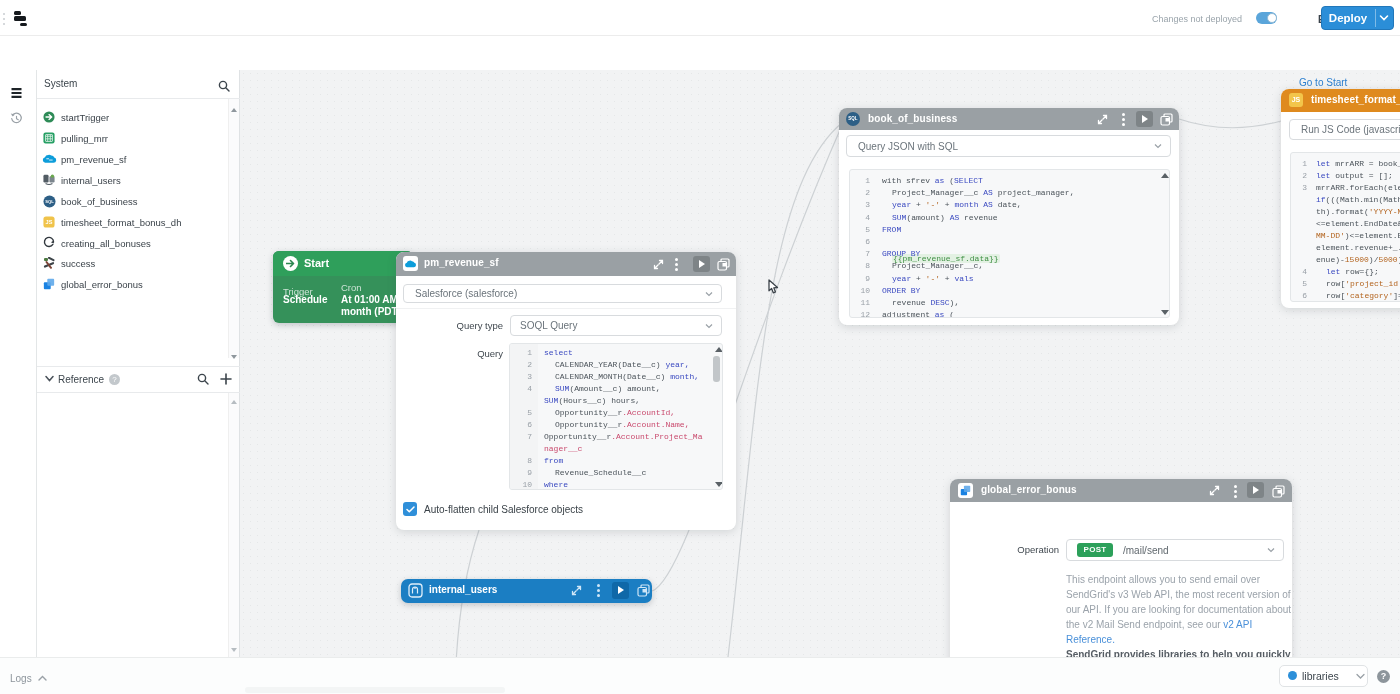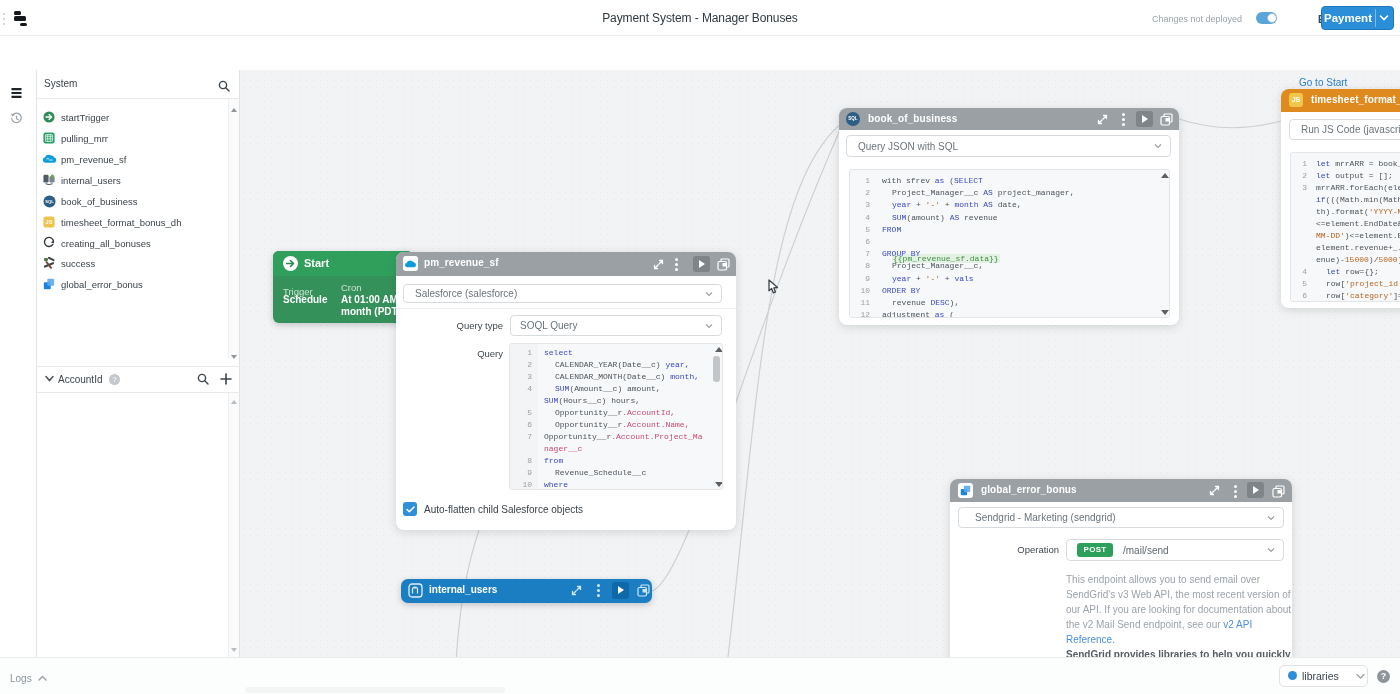--- a/index.html
+++ b/index.html
@@ -255,26 +255,20 @@
       <div class="abs" style="left:284px;top:11px;width:3px;height:3px;background:#fff;border-radius:50%;"></div>
       <div class="abs" style="left:284px;top:16px;width:3px;height:3px;background:#fff;border-radius:50%;"></div>
       <div class="playbox" style="left:297px;top:3px;background:#7e8487;">
           <div class="play-tri"></div>
         </div>
       <svg class="abs" style="left:322px;top:6px;" width="13" height="13" viewBox="0 0 13 13">
           <rect x="1" y="3.5" width="8.5" height="8.5" rx="1.5" stroke="#fff" stroke-width="1.2" fill="none"></rect>
           <path d="M4 3.5 V2 a1 1 0 0 1 1-1 h6 a1 1 0 0 1 1 1 v6 a1 1 0 0 1-1 1 h-1.5" stroke="#fff" stroke-width="1.2" fill="none"></path>
           <rect x="5.5" y="5" width="3.5" height="3.5" fill="#fff"></rect>
         </svg>
-      <div class="dd" style="left:8px;top:28px;width:326px;height:21px;">
-          <div style="padding:4px 0 0 16px;font-size:10px;">Sendgrid - Marketing (sendgrid)</div>
-          <svg class="chev" width="8" height="8" viewBox="0 0 8 8">
-            <path d="M1 2.5 L4 5.5 L7 2.5" stroke="#9aa1a7" stroke-width="1.2" fill="none"></path>
-          </svg>
-        </div>
       <div class="lbl" style="left:9px;top:65px;width:100px;">Operation</div>
       <div class="dd" style="left:116px;top:60px;width:218px;height:22px;">
           <svg class="chev" width="8" height="8" viewBox="0 0 8 8">
             <path d="M1 2.5 L4 5.5 L7 2.5" stroke="#9aa1a7" stroke-width="1.2" fill="none"></path>
           </svg>
         </div>
       <div class="abs" style="left:127px;top:64px;width:36px;height:14px;background:#2ca05a;border-radius:3px;color:#fff;font-size:8px;font-weight:bold;text-align:center;line-height:14px;letter-spacing:0.3px;">POST</div>
       <div class="abs" style="left:173px;top:66px;font-size:10px;color:#5f676d;">/mail/send</div>
       <div class="abs" style="left:116px;top:93px;font-size:10px;color:#9ba3ab;line-height:15px;">
         This endpoint allows you to send email over<br>
@@ -293,28 +287,27 @@
   <div id="topbar">
 
     <div class="abs" style="left:3px;top:13px;width:2px;height:2px;background:#c8ccd0;border-radius:1px;"></div>
     <div class="abs" style="left:3px;top:18px;width:2px;height:2px;background:#c8ccd0;border-radius:1px;"></div>
     <div class="abs" style="left:3px;top:23px;width:2px;height:2px;background:#c8ccd0;border-radius:1px;"></div>
 
     <div class="abs" style="left:14px;top:11px;width:7px;height:3.5px;background:#15191d;border-radius:1.5px;"></div>
     <div class="abs" style="left:14px;top:16px;width:12px;height:5px;background:#15191d;border-radius:1.5px;"></div>
     <div class="abs" style="left:20px;top:22.5px;width:7px;height:3.5px;background:#15191d;border-radius:1.5px;"></div>
 
-    <div class="abs" style="left:0;top:11px;width:1400px;text-align:center;font-size:12px;color:#2f3940;letter-spacing:-0.1px;">Payment System - Manager Bonuses</div>
 
     <div class="abs" style="left:1152px;top:14px;font-size:9px;color:#9aa4ab;">Changes not deployed</div>
     <div class="abs" style="left:1256px;top:12px;width:21px;height:12px;background:#5aa5da;border-radius:6px;"></div>
     <div class="abs" style="left:1267px;top:13px;width:10px;height:10px;background:#fff;border:1px solid #8fb9d6;border-radius:50%;"></div>
     <div class="abs" style="left:1282px;top:13px;font-size:10.5px;font-weight:bold;color:#3a434b;margin-left:36px;">Enable</div>
     <div class="abs" style="left:1321px;top:6px;width:73px;height:24px;background:#2b8ed8;border:1px solid #2177ba;border-radius:4px;"></div>
-    <div class="abs" style="left:1321px;top:12px;width:54px;text-align:center;font-size:11.5px;font-weight:bold;color:#fff;">Payment</div>
+    <div class="abs" style="left:1321px;top:12px;width:54px;text-align:center;font-size:11.5px;font-weight:bold;color:#fff;">Deploy</div>
     <div class="abs" style="left:1375px;top:9px;width:1px;height:18px;background:rgba(255,255,255,0.4);"></div>
     <svg class="abs" style="left:1379px;top:14px;" width="10" height="8" viewBox="0 0 10 8">
         <path d="M1.5 2 L5 5.5 L8.5 2" stroke="#fff" stroke-width="1.6" fill="none" stroke-linecap="round"></path>
       </svg>
   </div>
   <div id="rail">
     <svg class="abs" style="left:11px;top:18px;" width="11" height="10" viewBox="0 0 11 10">
         <path d="M0.5 1.2 H10.5 M0.5 5 H10.5 M0.5 8.8 H10.5" stroke="#1d2327" stroke-width="2.2"></path>
       </svg>
     <svg class="abs" style="left:10px;top:42px;" width="13" height="13" viewBox="0 0 17 17">
@@ -387,21 +380,21 @@
 
     <div class="abs" style="left:191px;top:29px;width:11px;height:259px;background:#fbfbfc;border-left:1px solid #efefef;"></div>
     <div class="abs" style="left:194px;top:38px;width:0;height:0;border-bottom:4px solid #8f979d;border-left:3.5px solid transparent;border-right:3.5px solid transparent;"></div>
     <div class="abs" style="left:194px;top:285px;width:0;height:0;border-top:4px solid #8f979d;border-left:3.5px solid transparent;border-right:3.5px solid transparent;"></div>
 
     <div class="abs" style="left:0;top:296px;width:203px;height:1px;background:#e8eaec;"></div>
     <div class="abs" style="left:0;top:322px;width:203px;height:1px;background:#e8eaec;"></div>
     <svg class="abs" style="left:8px;top:305px;" width="9" height="7" viewBox="0 0 9 7">
         <path d="M1 1.5 L4.5 5.5 L8 1.5" stroke="#4a525a" stroke-width="1.5" fill="none" stroke-linecap="round"></path>
       </svg>
-    <div class="abs" style="left:21px;top:304px;font-size:10px;color:#3c454c;">AccountId</div>
+    <div class="abs" style="left:21px;top:304px;font-size:10px;color:#3c454c;">Reference</div>
     <div class="abs" style="left:72px;top:304px;width:11px;height:11px;border-radius:50%;background:#c3c8cc;color:#fff;font-size:8px;text-align:center;line-height:11px;">?</div>
     <svg class="abs" style="left:160px;top:303px;" width="12" height="12" viewBox="0 0 12 12">
         <circle cx="5" cy="5" r="3.6" stroke="#3c454c" stroke-width="1.4" fill="none"></circle>
         <path d="M8 8 L11 11" stroke="#3c454c" stroke-width="1.4" stroke-linecap="round"></path>
       </svg>
     <svg class="abs" style="left:183px;top:303px;" width="12" height="12" viewBox="0 0 12 12">
         <path d="M6 1 V11 M1 6 H11" stroke="#3c454c" stroke-width="1.6" stroke-linecap="round"></path>
       </svg>
 
     <div class="abs" style="left:191px;top:323px;width:11px;height:264px;background:#fbfbfc;border-left:1px solid #efefef;"></div>

